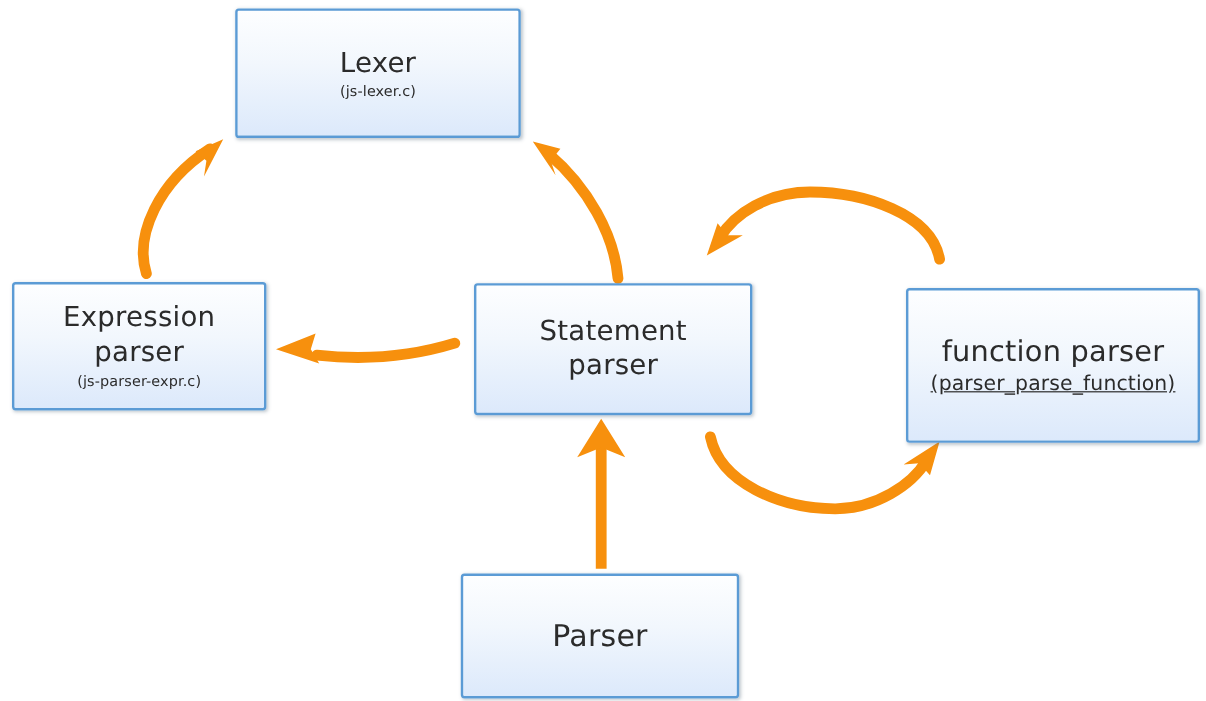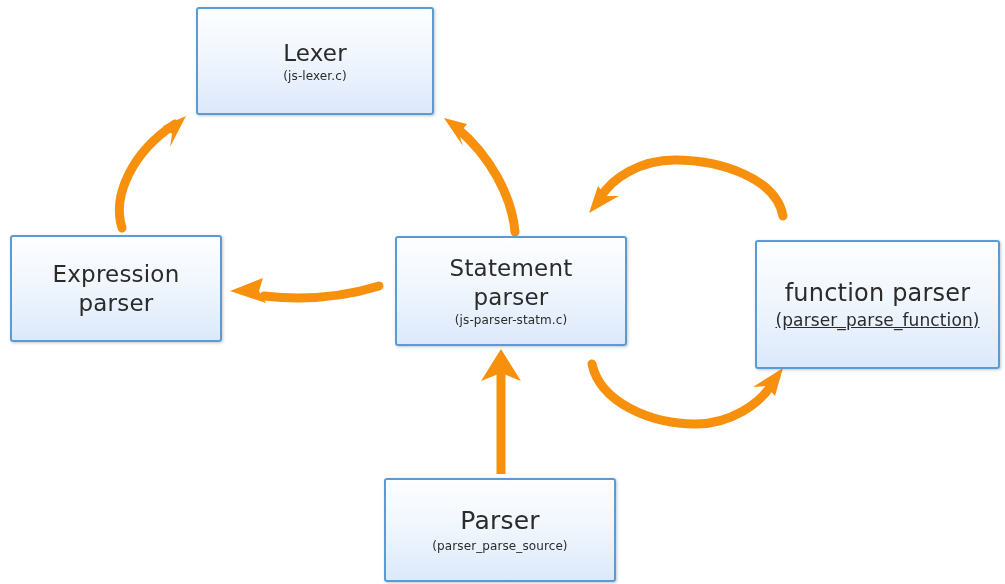--- a/index.html
+++ b/index.html
@@ -113,31 +113,30 @@
   </svg>
 
   <div class="node-box" id="node-lexer">
     <div class="node-title">Lexer</div>
     <div class="node-sub">(js-lexer.c)</div>
   </div>
 
   <div class="node-box" id="node-expression">
     <div class="node-title two-line">Expression
 parser</div>
+    <div class="node-sub">(js-parser-expr.c)</div>
   </div>
 
   <div class="node-box" id="node-statement">
     <div class="node-title two-line">Statement
 parser</div>
-    <div class="node-sub">(js-parser-statm.c)</div>
   </div>
 
   <div class="node-box" id="node-function">
     <div class="node-title">function parser</div>
     <div class="node-sub">(parser_parse_function)</div>
   </div>
 
   <div class="node-box" id="node-parser">
     <div class="node-title">Parser</div>
-    <div class="node-sub">(parser_parse_source)</div>
   </div>
 
 </div>
 
 </body></html>

